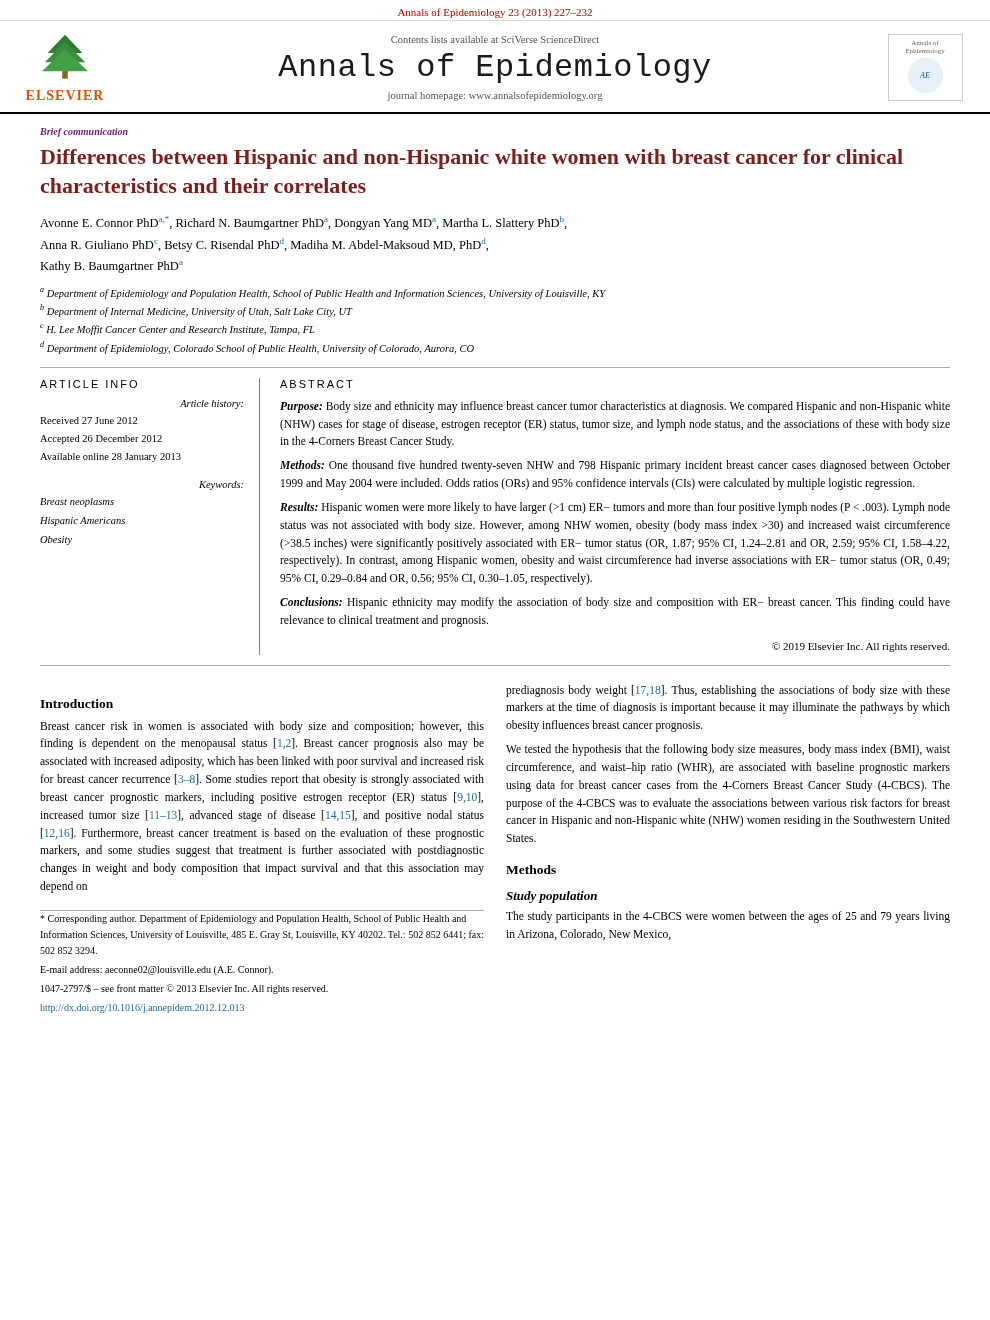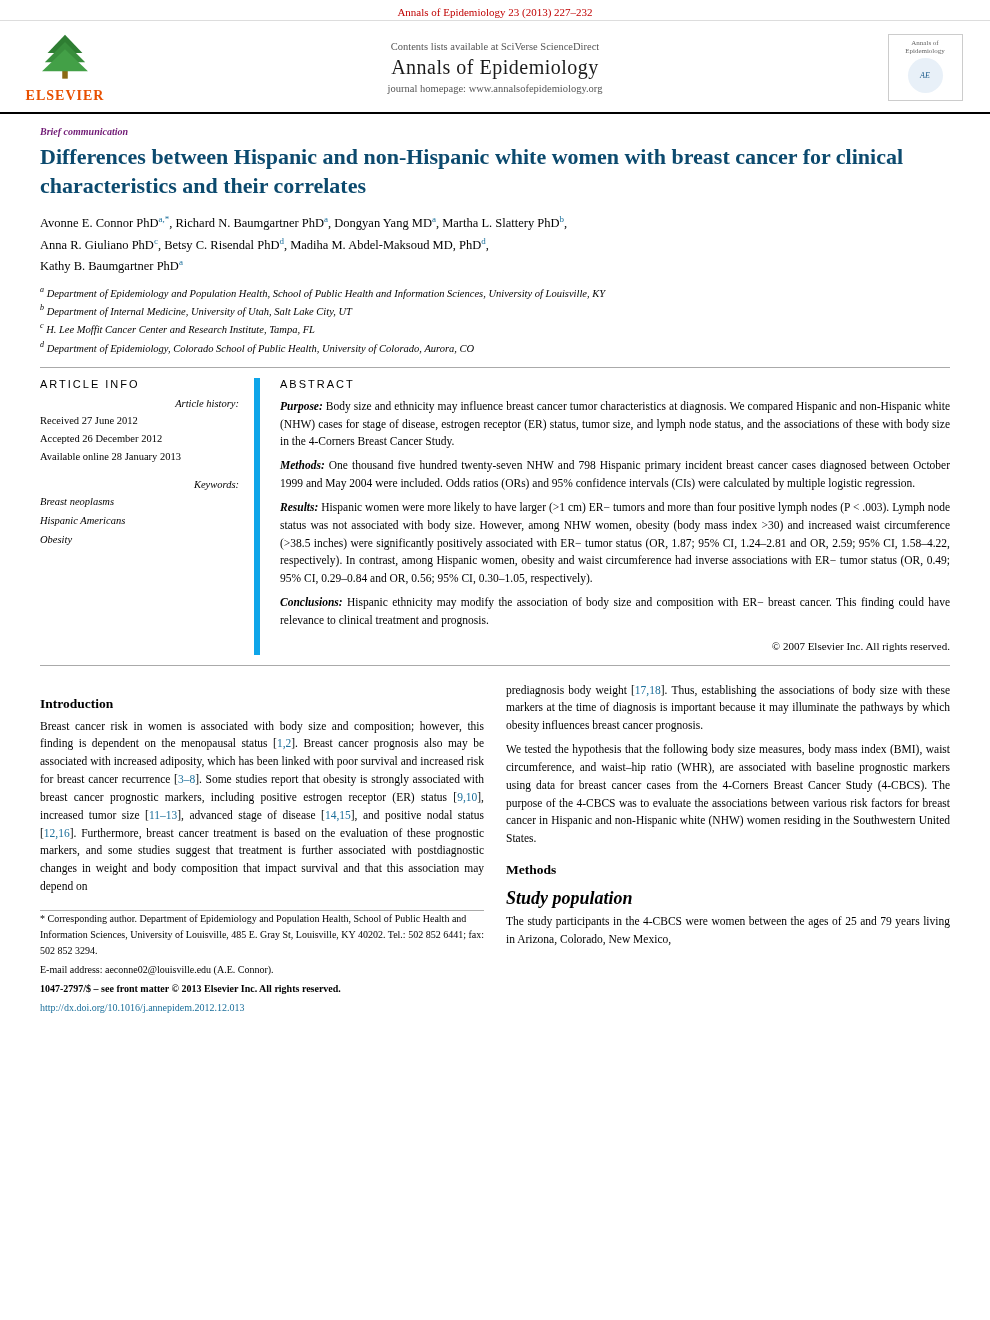--- a/index.html
+++ b/index.html
@@ -55,24 +55,24 @@
       padding: 0 20px;
     }
 
     .sciverse-line {
       font-size: 10.5px;
       color: #555;
       margin-bottom: 4px;
     }
 
     .journal-title-main {
-      font-size: 20px;
+      font-size: 32px;
       font-weight: normal;
       color: #1a1a1a;
-      font-family: Liberation Serif, serif;
+      font-family: Liberation Mono, monospace;
       letter-spacing: 0.5px;
     }
 
     .journal-homepage {
       font-size: 10.5px;
       color: #555;
       margin-top: 4px;
     }
 
     .journal-logo-right {
@@ -119,21 +119,21 @@
       font-weight: bold;
       margin-bottom: 6px;
       color: #701a75;
     }
 
     .article-title {
       font-size: 22px;
       font-weight: bold;
       line-height: 1.3;
       margin-bottom: 12px;
-      color: #0c4a6e;
+      color: #7f1d1d;
     }
 
     .authors {
       font-size: 12.5px;
       margin-bottom: 8px;
       line-height: 1.6;
       color: #000;
     }
 
     .authors sup {
@@ -161,21 +161,21 @@
 
     .two-column {
       display: flex;
       gap: 20px;
       margin-top: 10px;
     }
 
     .left-col {
       width: 220px;
       min-width: 220px;
-      border-right: 6px solid #0ea5e9;
+      border-right: 1px solid #0ea5e9;
       padding-right: 15px;
     }
 
     .right-col {
       flex: 1;
     }
 
     .section-label {
       font-size: 11px;
       letter-spacing: 2px;
@@ -244,21 +244,21 @@
 
     .section-heading {
       font-size: 13.5px;
       font-weight: bold;
       margin-bottom: 6px;
       margin-top: 14px;
       color: #000;
     }
 
     .subsection-heading {
-      font-size: 18px;
+      font-size: 13px;
       font-style: italic;
       font-weight: bold;
       margin-bottom: 4px;
       margin-top: 10px;
     }
 
     .body-text {
       font-size: 11.5px;
       line-height: 1.55;
       text-align: justify;
@@ -282,21 +282,20 @@
       line-height: 1.6;
     }
 
     .footnote-area p {
       margin-bottom: 3px;
     }
 
     .issn-line {
       color: #000;
       font-size: 10px;
-      font-weight: bold;
     }
 
     .doi-line {
       color: #1a6e9a;
       font-size: 10px;
     }
   </style>
 </head>
 <body>
 
@@ -392,21 +391,21 @@
           <span>One thousand five hundred twenty-seven NHW and 798 Hispanic primary incident breast cancer cases diagnosed between October 1999 and May 2004 were included. Odds ratios (ORs) and 95% confidence intervals (CIs) were calculated by multiple logistic regression.</span>
         </p>
         <p>
           <span class="ab-label">Results:</span>
           <span>Hispanic women were more likely to have larger (&gt;1 cm) ER− tumors and more than four positive lymph nodes (P &lt; .003). Lymph node status was not associated with body size. However, among NHW women, obesity (body mass index &gt;30) and increased waist circumference (&gt;38.5 inches) were significantly positively associated with ER− tumor status (OR, 1.87; 95% CI, 1.24–2.81 and OR, 2.59; 95% CI, 1.58–4.22, respectively). In contrast, among Hispanic women, obesity and waist circumference had inverse associations with ER− tumor status (OR, 0.49; 95% CI, 0.29–0.84 and OR, 0.56; 95% CI, 0.30–1.05, respectively).</span>
         </p>
         <p>
           <span class="ab-label">Conclusions:</span>
           <span>Hispanic ethnicity may modify the association of body size and composition with ER− breast cancer. This finding could have relevance to clinical treatment and prognosis.</span>
         </p>
-        <div class="copyright-line">© 2007 Elsevier Inc. All rights reserved.</div>
+        <div class="copyright-line">© 2019 Elsevier Inc. All rights reserved.</div>
       </div>
     </div>
 
   </div>
 
   <hr class="divider-line">
 
   <div class="body-section">
     <div class="body-two-col">
 

